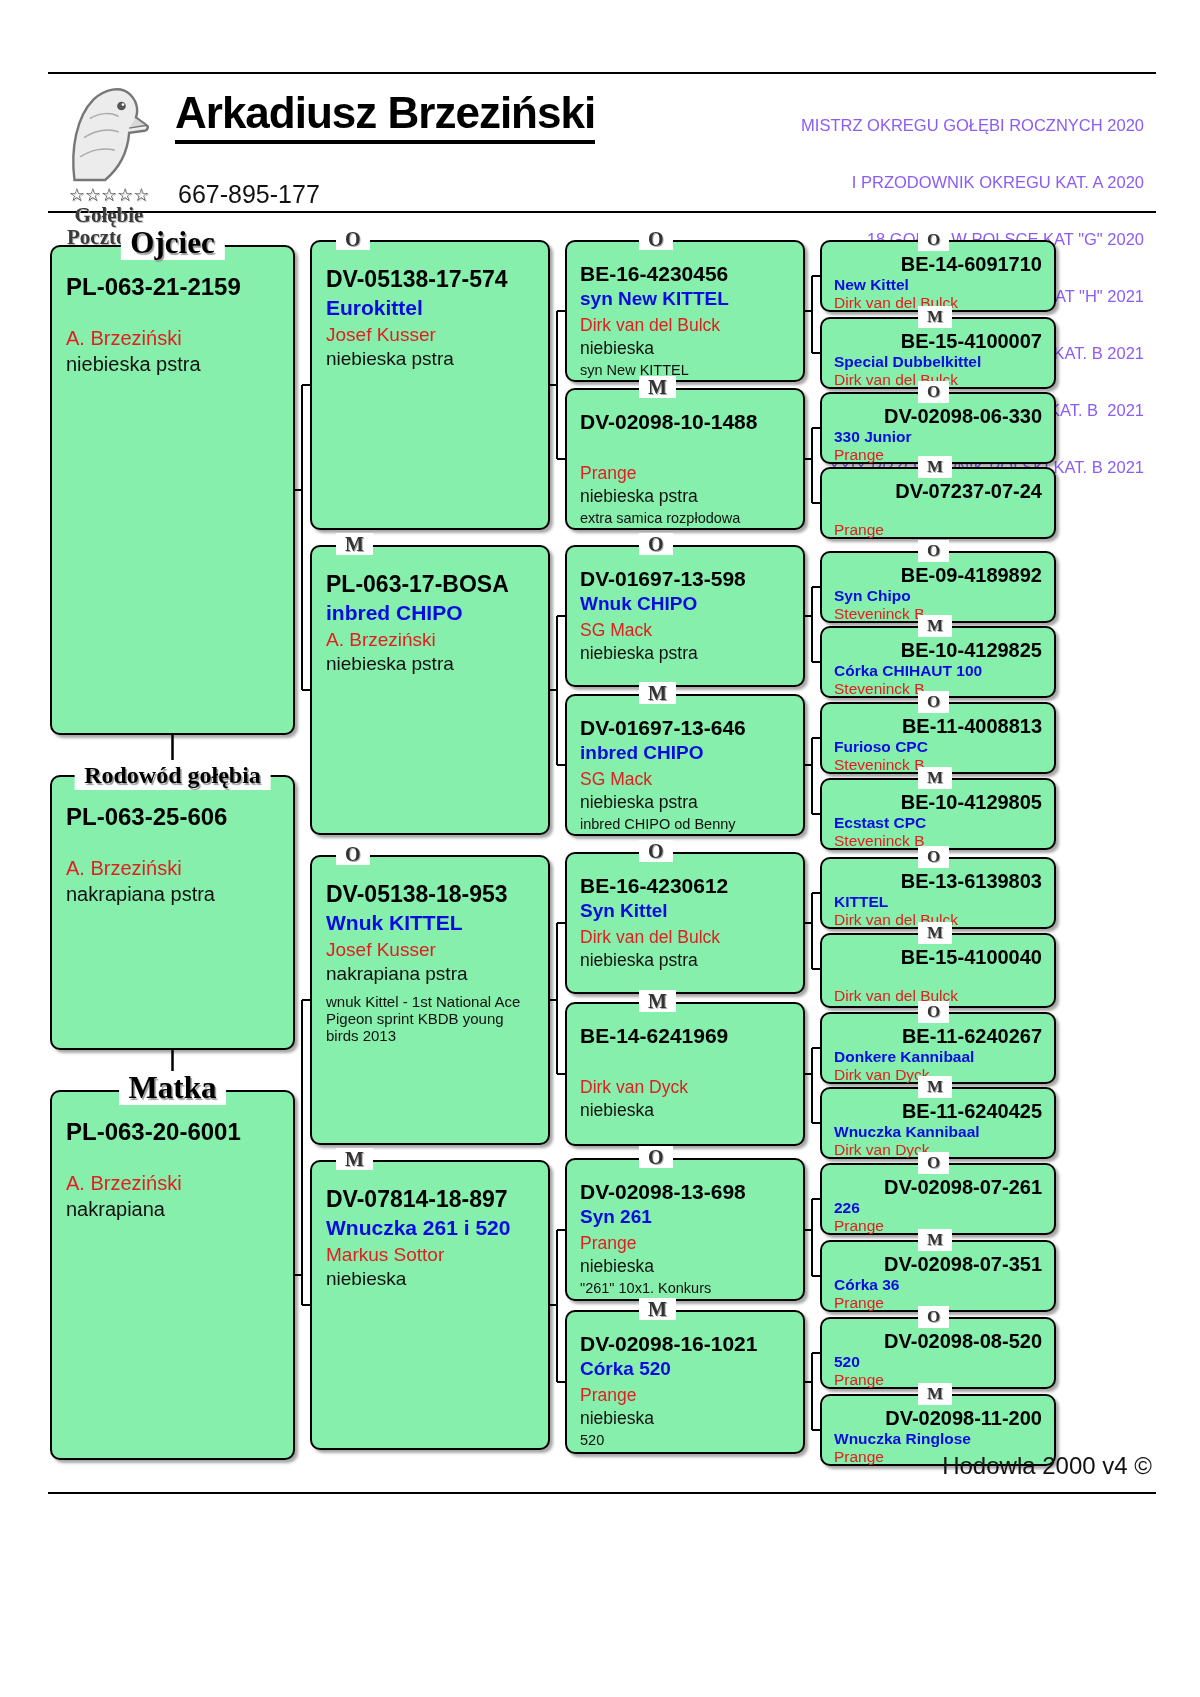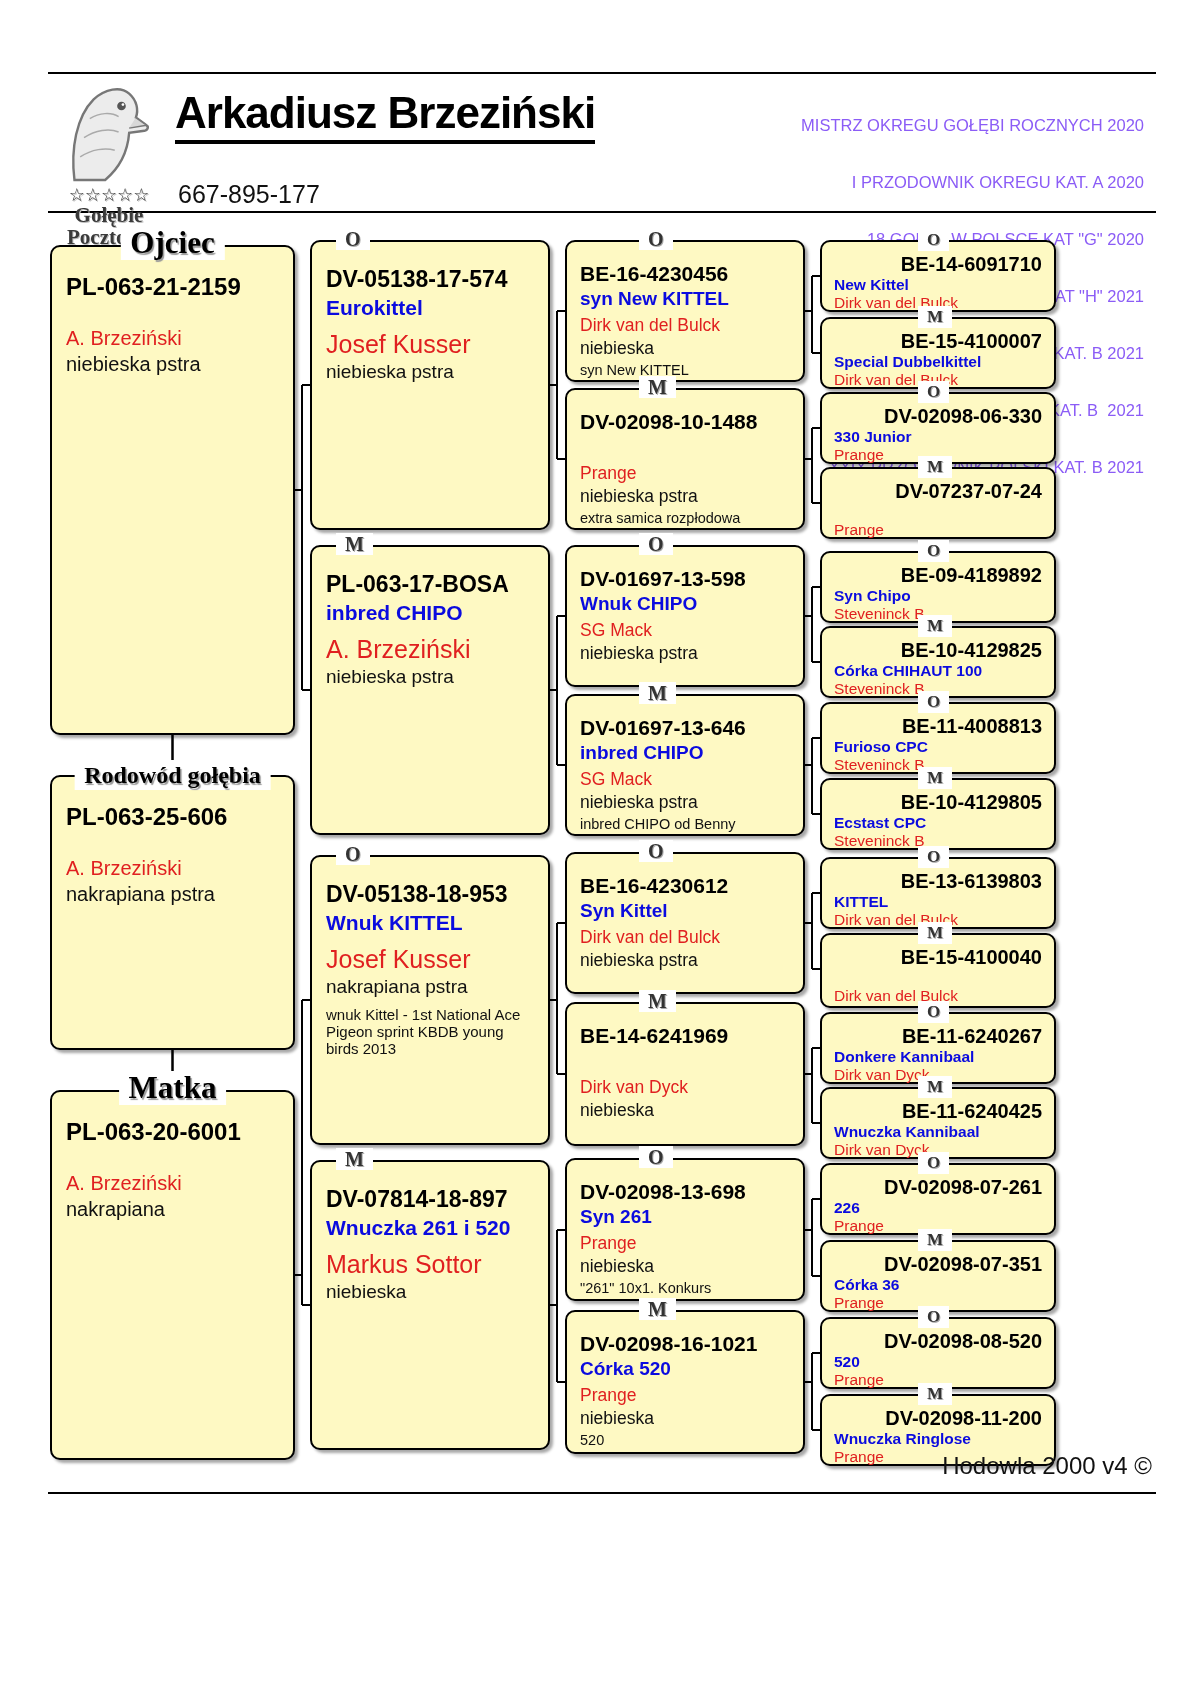--- a/index.html
+++ b/index.html
@@ -14,21 +14,21 @@
   .phone { position:absolute; left:178px; top:180px; font-size:25px; color:#111; }
   .achievements { position:absolute; right:56px; top:78px; text-align:right; font-size:16.5px;
     line-height:19px; color:#8b5cf6; white-space:pre; }
   .logo { position:absolute; left:50px; top:80px; width:118px; text-align:center; }
   .logo .stars { font-size:18px; color:#333; letter-spacing:0px; line-height:18px;
     text-shadow:1px 1px 0 #bbb; }
   .logo .logotext { font-family:"Liberation Serif", serif; font-weight:bold; font-size:21px;
     color:#3a3a3a; line-height:22px; text-shadow:1px 1px 0 #bdbdbd;text-align:center; }
 
   
-  .box { position:absolute; border:2px solid #000; border-radius:10px; background:#fef9c3;
+  .box { position:absolute; border:2px solid #000; border-radius:10px; background:#86efac;
     box-shadow:3px 3px 3px rgba(0,0,0,0.35); }
   .legend { position:absolute; top:-21px; left:50%; transform:translateX(-50%);
     background:#fff; padding:0 10px; font-family:"Liberation Serif", serif; font-weight:bold;
     color:#000; text-shadow:1.5px 1.5px 1px #999; white-space:nowrap; }
   .legend.big { font-size:31px; line-height:34px; }
   .legend.mid { font-size:24px; line-height:30px; top:-17px; }
   .sexmark { position:absolute; top:-14px; background:#fff; padding:0 9px;
     font-family:"Liberation Serif", serif; font-weight:bold; font-size:20px; color:#333;
     text-shadow:1px 1px 0 #aaa; line-height:22px; }
   .c2 .sexmark, .c3 .sexmark { left:24px; }
@@ -38,21 +38,21 @@
   
   .c1 { left:50px; width:245px; padding:26px 14px 0 14px; }
   .c1 .ring { font-size:24px; font-weight:bold; color:#000; }
   .c1 .fancier { margin-top:26px; font-size:20px; color:#e02020; }
   .c1 .pcolor { margin-top:3px; font-size:20px; color:#111; }
 
   
   .c2 { left:310px; width:240px; padding:24px 14px 0 14px; }
   .c2 .ring { font-size:23px; font-weight:bold; color:#000; margin-bottom:3px; }
   .c2 .pname { font-size:21px; font-weight:bold; color:#0b0bdf; min-height:26px; }
-  .c2 .fancier { font-size:25px; color:#e02020; margin-top:8px; }
+  .c2 .fancier { font-size:19px; color:#e02020; margin-top:2px; }
   .c2 .pcolor { font-size:19px; color:#111; margin-top:2px; }
   .c2 .note { font-size:15px; color:#111; margin-top:8px; line-height:17px; }
 
   
   .c3 { left:565px; width:240px; padding:20px 13px 0 13px; }
   .c3 .ring { font-size:21px; font-weight:bold; color:#000; margin-bottom:2px; }
   .c3 .pname { font-size:19px; font-weight:bold; color:#0b0bdf; min-height:26px; }
   .c3 .fancier { font-size:17.5px; color:#e02020; margin-top:1px; }
   .c3 .pcolor { font-size:17.5px; color:#111; margin-top:2px; }
   .c3 .note { font-size:14.5px; color:#111; margin-top:3px; }

